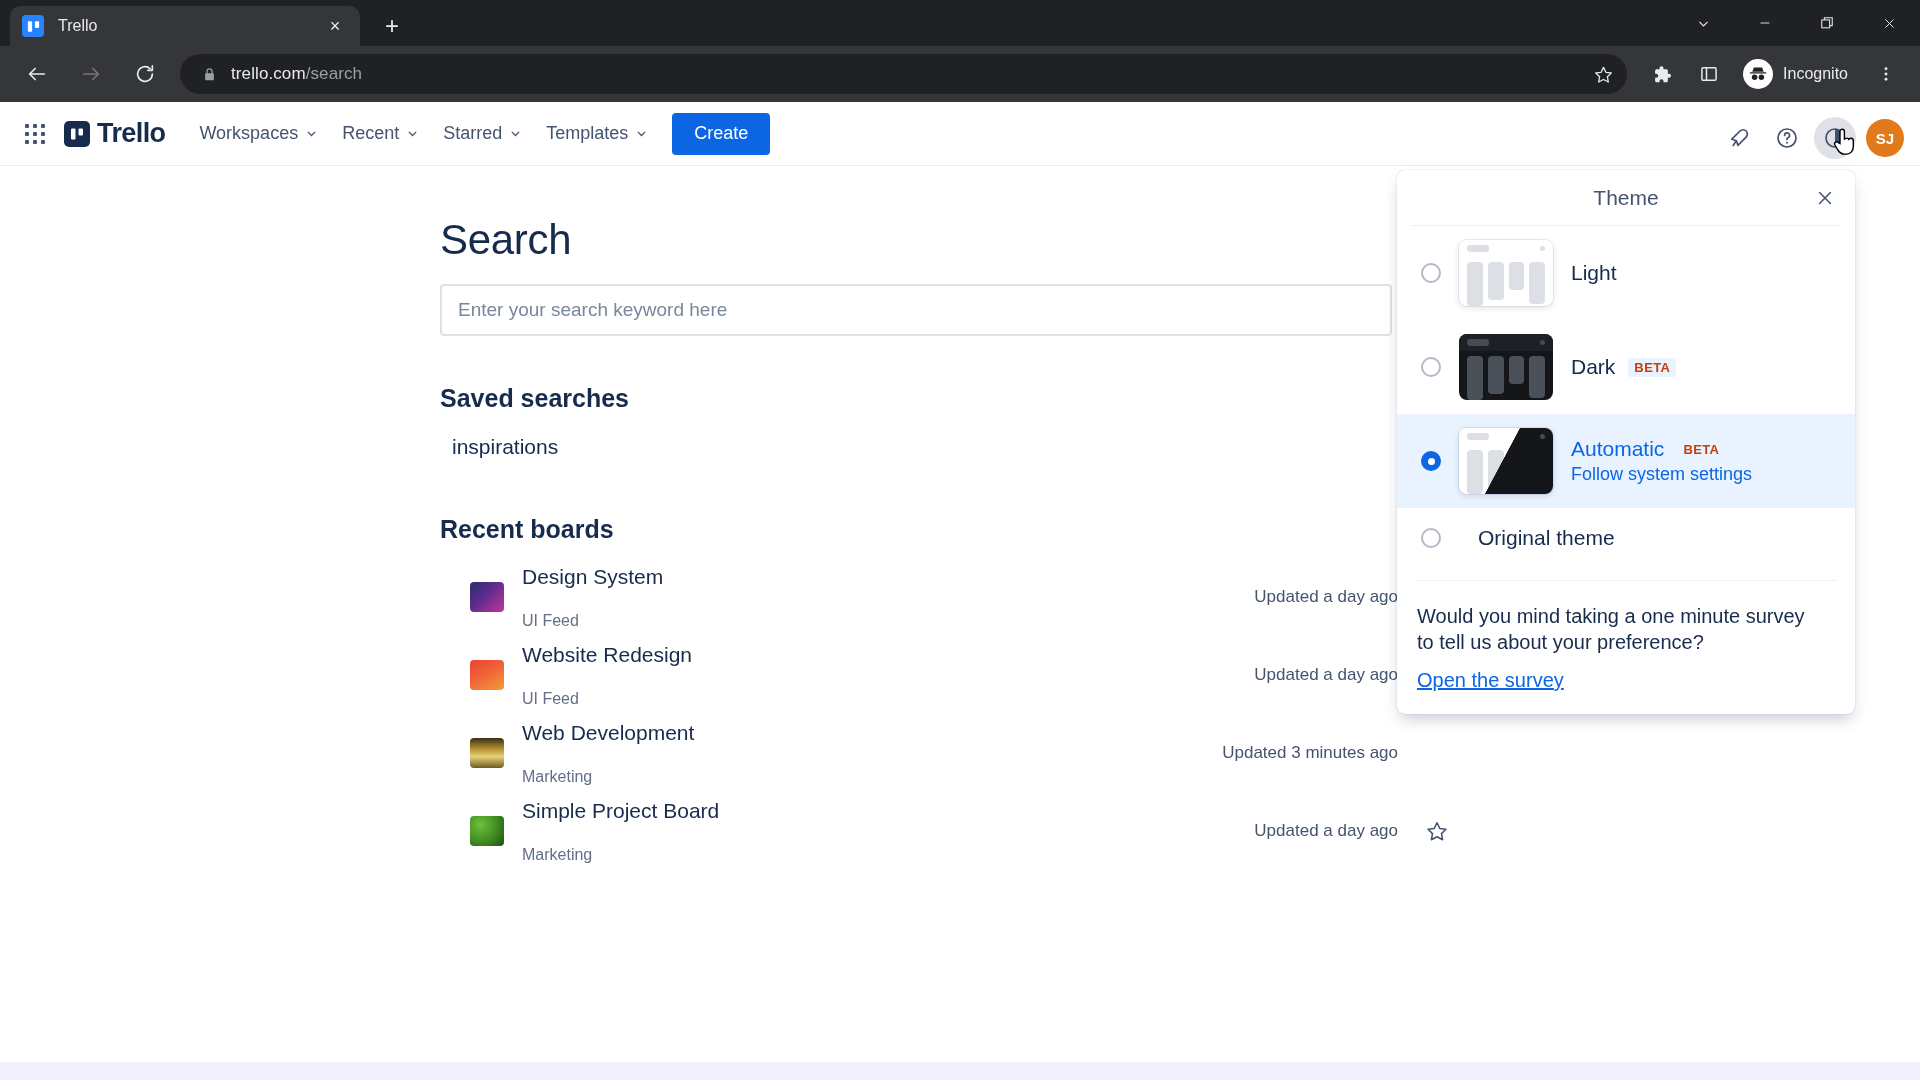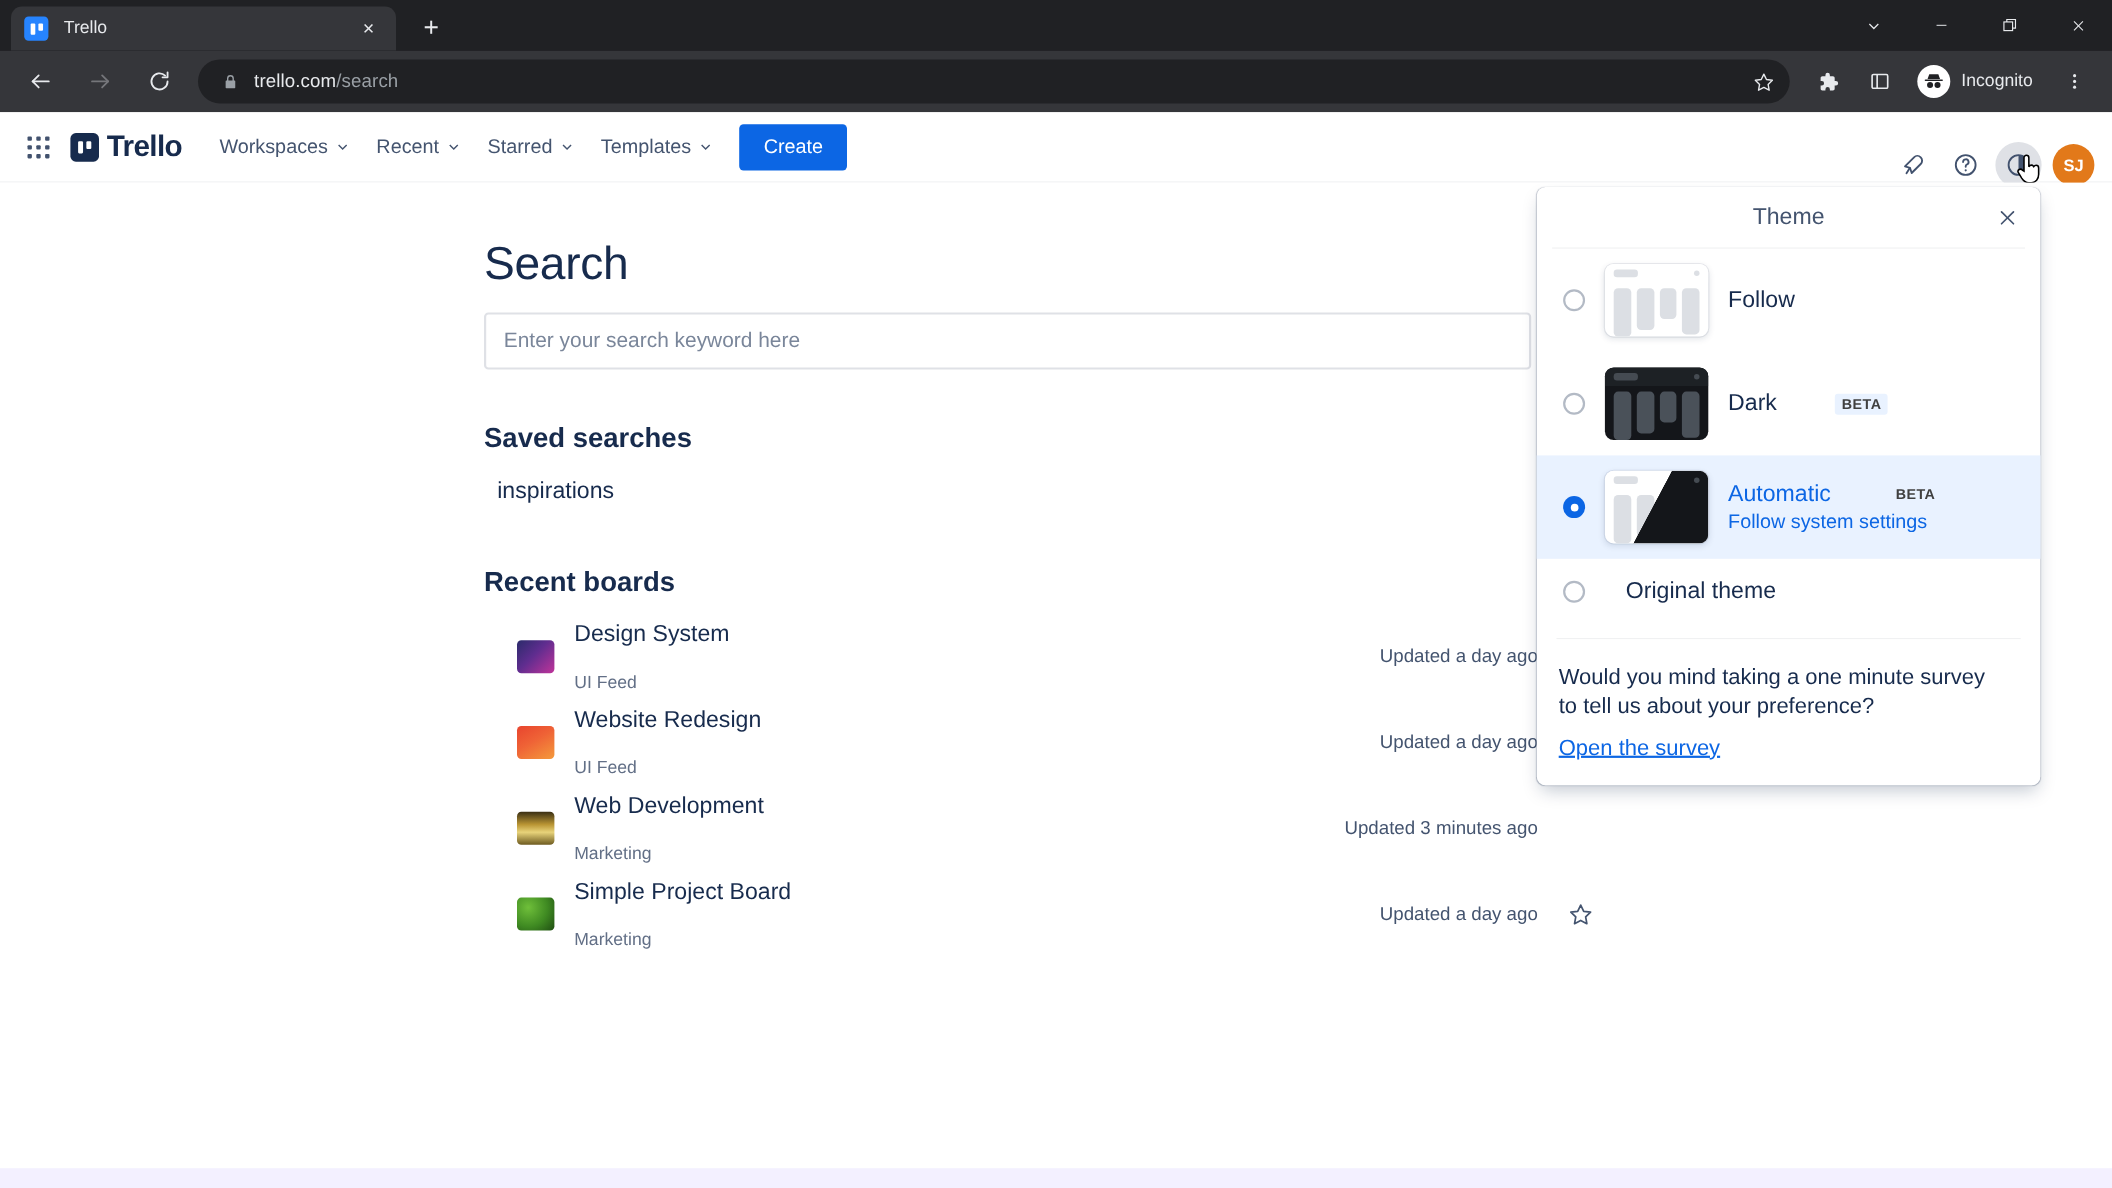--- a/index.html
+++ b/index.html
@@ -126,21 +126,21 @@
     color: #44546f; font-size: 18px;
   }
   .chev { display:flex; }
   .create-btn {
     background: #0c66e4; color: #fff; font-size: 18px;
     height: 42px; padding: 0 22px; border-radius: 4px;
     display: flex; align-items: center; margin-left: 12px;
     font-weight: 400;
   }
   .header-right {
-    position: absolute; right: 16px; top: 16px; height: 64px;
+    position: absolute; right: 16px; top: 4px; height: 64px;
     display: flex; align-items: center; gap: 6px;
   }
   .hdr-icon-btn {
     width: 42px; height: 42px; border-radius: 50%;
     display:flex; align-items:center; justify-content:center; color:#42526e;
     position: relative;
   }
   .hdr-icon-btn.active { background: #dfe1e6; }
   .avatar-btn {
     width: 38px; height: 38px; border-radius: 50%;
@@ -249,22 +249,22 @@
   .tp-bar { position:absolute; left:0; right:0; top:0; height:17px; }
   .tp-bar .pill { position:absolute; left:8px; top:5px; width:22px; height:7px; border-radius:3px; }
   .tp-bar .dot  { position:absolute; right:8px; top:6px; width:5px; height:5px; border-radius:50%; }
   .tp-cols { position:absolute; left:8px; right:8px; top:22px; bottom:7px; display:flex; gap:5px; }
   .tp-cols b { display:block; border-radius:4px; }
   .theme-opt-text { display: flex; flex-direction: column; gap: 3px; }
   .theme-opt-line { display: flex; align-items: center; gap: 13px; }
   .theme-opt-label { font-size: 21px; color: #172b4d; }
   .theme-opt.selected .theme-opt-label { color: #0c66e4; }
   .beta-badge {
-    background: #e9f2ff; color: #404040; font-size: 13px; font-weight: 700;
-    letter-spacing: .4px; padding: 2px 6px; border-radius: 3px; margin-left: 40px;
+    background: #e9f2ff; color: #c2410c; font-size: 13px; font-weight: 700;
+    letter-spacing: .4px; padding: 2px 6px; border-radius: 3px;
   }
   .theme-opt.selected .beta-badge { background: transparent; }
   .theme-sub { font-size: 18px; color: #0c66e4; }
   .theme-divider { height: 1px; background: #f0f1f2; margin: 12px 18px 0 18px; }
   .survey-text {
     font-size: 20px; color: #172b4d; line-height: 1.3;
     padding: 22px 22px 0 20px; max-width: 430px;
   }
   .survey-link {
     display: inline-block; font-size: 20px; color: #0c66e4;
@@ -572,21 +572,21 @@
           </span>
         <span class="tp-cols">
           <b style="background:#dcdfe4;width:17px;height:44px;"></b>
           <b style="background:#dcdfe4;width:17px;height:38px;"></b>
           <b style="background:#dcdfe4;width:17px;height:28px;"></b>
           <b style="background:#dcdfe4;width:17px;height:42px;"></b>
         </span>
       </span>
       <span class="theme-opt-text">
         <span class="theme-opt-line">
-          <span class="theme-opt-label">Follow</span>
+          <span class="theme-opt-label">Light</span>
         </span>
       </span>
     </div>
 
     
     <div class="theme-opt">
       <span class="radio"></span>
       <span class="theme-preview tp-dark">
         <span class="tp-bar" style="background:#1d2125;">
             <span class="pill" style="background:#454b52;"></span>

